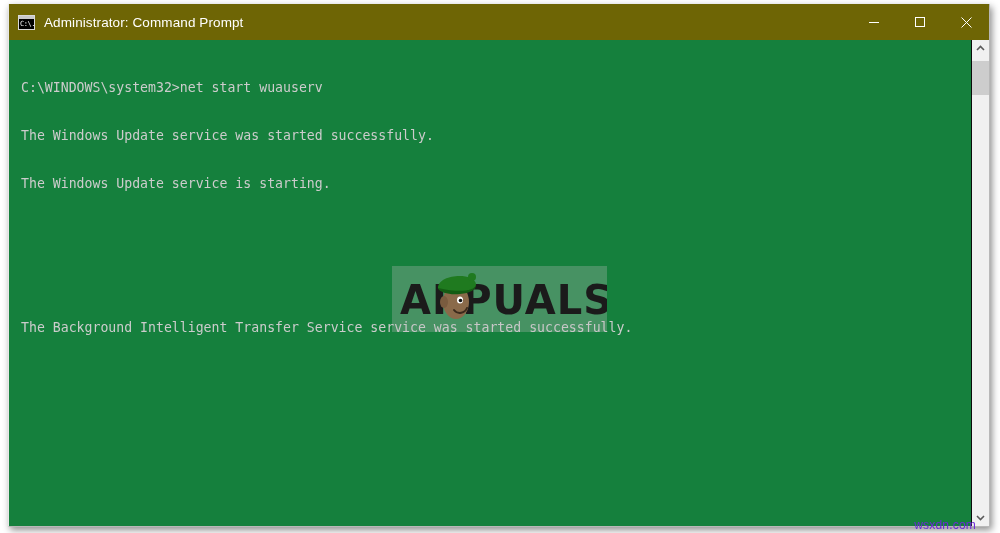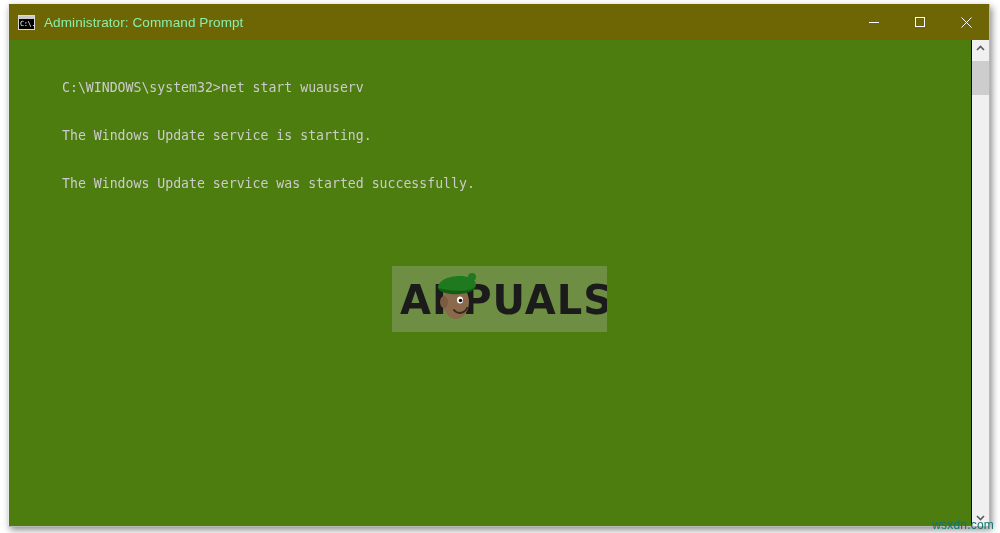--- a/index.html
+++ b/index.html
@@ -73,21 +73,21 @@
     top: 3px;
     right: 1px;
     bottom: 0;
     color: #f2f2f2;
     font-family: "DejaVu Sans Mono", monospace;
     font-size: 7px;
     line-height: 10px;
     letter-spacing: -0.5px;
   }
   #title-text {
-    color: #86efac;
+    color: #ffffff;
     font-size: 13.5px;
     font-family: "Liberation Sans", sans-serif;
     letter-spacing: 0.1px;
     white-space: nowrap;
   }
 
   
   #win-controls {
     position: absolute;
     right: 0;
@@ -105,22 +105,21 @@
   }
   .win-btn svg { display: block; }
   .win-btn .stroke { stroke: #ffffff; stroke-width: 1; fill: none; }
 
   
   #console-area {
     flex: 1 1 auto;
     display: flex;
     position: relative;
     overflow: hidden;
-    background: #4d7c0f;
-    padding-left: 41px;
+    background: #15803d;
   }
   #console-text {
     flex: 1 1 auto;
     padding: 8px 0 0 12px;
     color: #cccccc;
     font-family: "DejaVu Sans Mono", monospace;
     font-size: 13.2px;
     line-height: 16px;
     white-space: pre;
     letter-spacing: 0px;
@@ -199,23 +198,23 @@
     position: absolute;
     left: 38px;
     top: 2px;
     width: 52px;
     height: 58px;
   }
 
   
   #site-watermark {
     position: absolute;
-    right: 6px;
+    right: 24px;
     bottom: 1px;
-    color: #0f766e;
+    color: #6d28d9;
     font-family: "Liberation Sans", sans-serif;
     font-size: 12px;
     letter-spacing: 0.2px;
     z-index: 6;
     pointer-events: none;
     white-space: nowrap;
   }
 </style>
 </head>
 <body>
@@ -254,24 +253,25 @@
           </svg>
         </div>
 
       </div>
     </div>
 
     <div id="console-area">
 
       <div id="console-text">
         <div class="console-line">C:\WINDOWS\system32&gt;net start wuauserv</div>
+        <div class="console-line">The Windows Update service was started successfully.</div>
         <div class="console-line">The Windows Update service is starting.</div>
-        <div class="console-line">The Windows Update service was started successfully.</div>
         <div class="console-line blank"></div>
         <div class="console-line blank"></div>
+        <div class="console-line">The Background Intelligent Transfer Service service was started successfully.</div>
         <div class="console-line blank"></div>
         <div class="console-line blank"></div>
         
         
         
         
         
         
         
         

